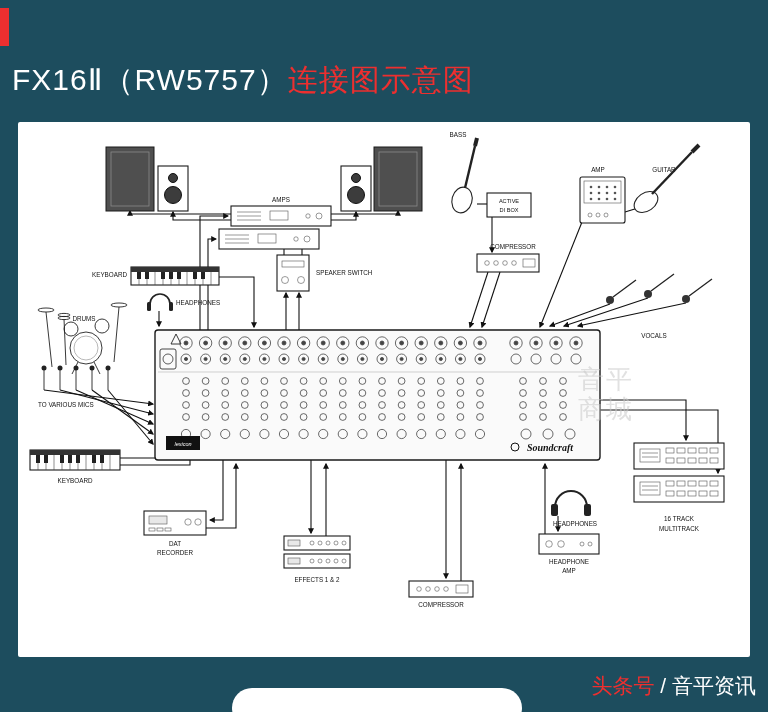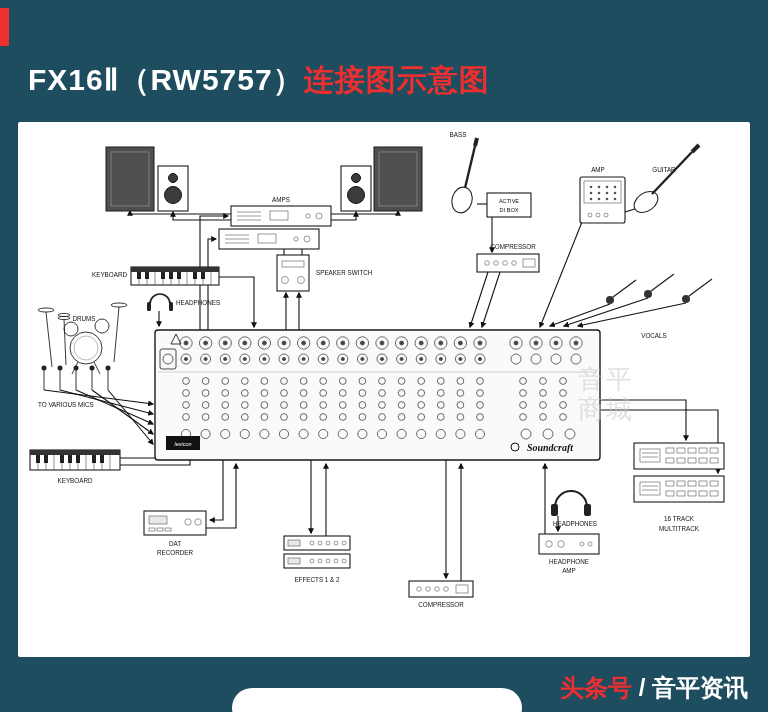--- a/index.html
+++ b/index.html
@@ -1,25 +1,25 @@
 <!DOCTYPE html>
 <html><head>
 <meta charset="utf-8">
 <style>
   *{margin:0;padding:0;box-sizing:border-box}
   html,body{width:768px;height:712px}
   body{position:relative;background:#1d4d5e;font-family:"Liberation Sans",sans-serif;overflow:hidden}
   .red-bar{position:absolute;left:0;top:8px;width:9px;height:38px;background:#ed2f2f}
-  .title{position:absolute;left:28px;top:60px;font-size:30px;font-weight:bold;letter-spacing:1px;white-space:nowrap}
+  .title{position:absolute;left:12px;top:60px;font-size:30px;font-weight:normal;letter-spacing:1px;white-space:nowrap}
   .title .t-white{color:#ffffff}
   .title .t-red{color:#ed2f2f}
   .panel{position:absolute;left:18px;top:122px;width:732px;height:535px;background:#ffffff;border-radius:2px}
   .panel svg{display:block;width:100%;height:100%}
   .blob{position:absolute;left:232px;top:688px;width:290px;height:40px;background:#ffffff;border-radius:22px}
-  .footer{position:absolute;right:20px;top:672px;font-size:24px;font-weight:bold;white-space:nowrap}
+  .footer{position:absolute;right:12px;top:672px;font-size:21px;font-weight:normal;white-space:nowrap}
   .footer .f-red{color:#ed2f2f}
   .footer .f-white{color:#ffffff}
   svg text{font-family:"Liberation Sans",sans-serif;fill:#111}
   .lbl{font-size:6.3px}
   .sm{font-size:5.6px}
   .wire{fill:none;stroke:#111;stroke-width:1.1}
   .thin{fill:none;stroke:#222;stroke-width:0.9}
   .unit{fill:#fff;stroke:#1a1a1a;stroke-width:1.1}
   .det{fill:none;stroke:#555;stroke-width:0.6}
   .brand{font-size:10px;font-weight:bold;font-style:italic;font-family:"Liberation Serif",serif}

